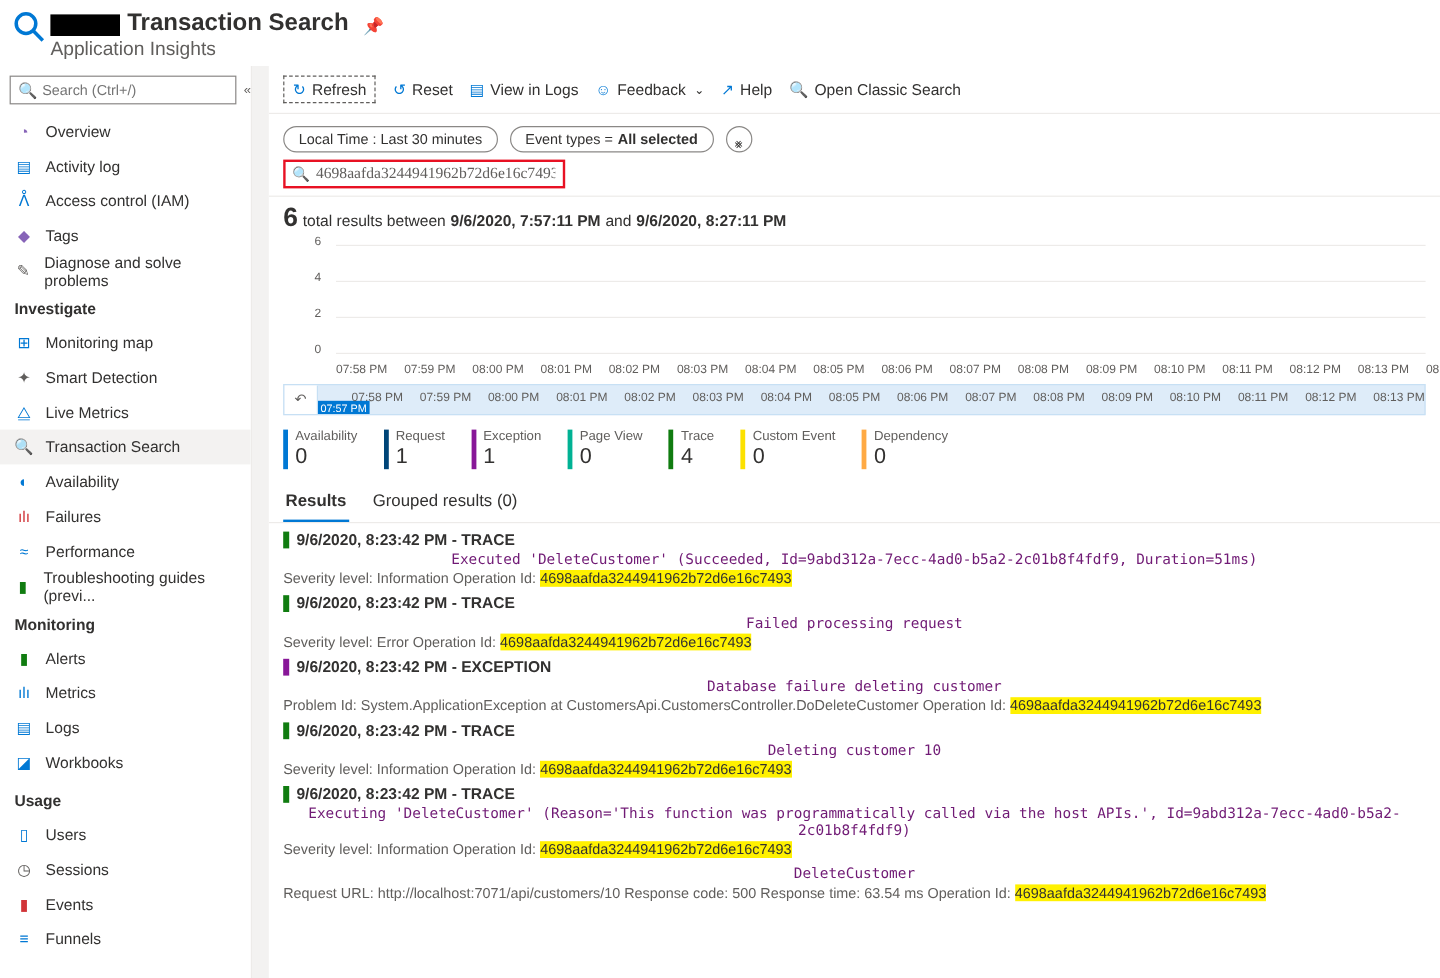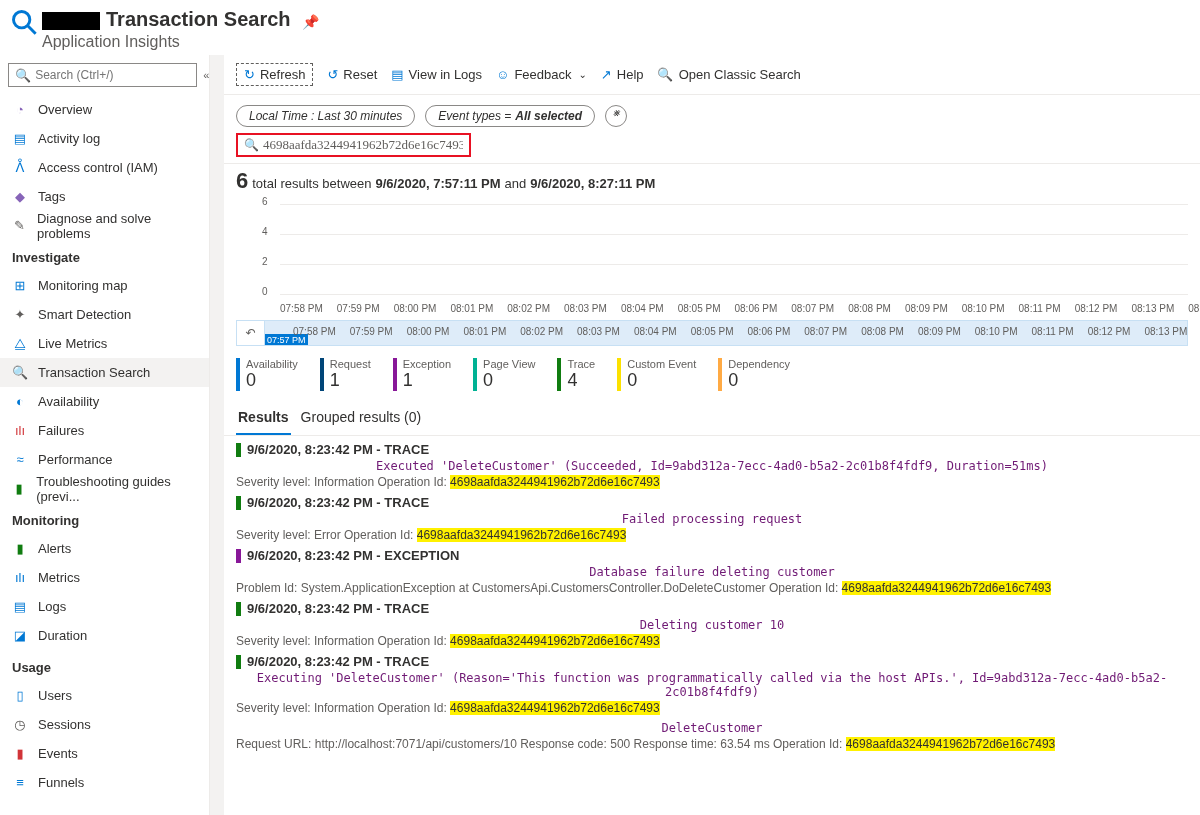--- a/index.html
+++ b/index.html
@@ -21,21 +21,21 @@
 .nav-item .icon { width: 16px; display: inline-flex; justify-content: center; margin-right: 10px; font-size: 13px; }
 .nav-item.active { background: #f3f2f1; }
 .nav-section { font-size: 13px; font-weight: 600; padding: 10px 12px 6px 12px; color: #323130; }
 .scroll-track { width: 14px; background: #f3f2f1; }
 .main { flex: 1; display: flex; flex-direction: column; overflow: hidden; }
 .toolbar { display: flex; align-items: center; gap: 14px; padding: 8px 12px; border-bottom: 1px solid #edebe9; font-size: 13px; }
 .toolbar .tb-item { display: flex; align-items: center; gap: 5px; cursor: pointer; color: #323130; }
 .toolbar .tb-item .ic { color: #0078d4; font-size: 13px; }
 .toolbar .tb-item.refresh { border: 1px dashed #605e5c; padding: 3px 7px; }
 .pillbar { display: flex; align-items: center; gap: 10px; padding: 10px 12px 6px 12px; }
-.pill { border: 1px solid #8a8886; border-radius: 12px; padding: 3px 12px; font-size: 12px; display: flex; align-items: flex-start; gap: 4px; cursor: pointer; font-style: italic; }
+.pill { border: 1px solid #8a8886; border-radius: 12px; padding: 3px 12px; font-size: 12px; display: flex; align-items: flex-end; gap: 4px; cursor: pointer; }
 .pill b { font-weight: 600; }
 .pill.icon-only { width: 22px; height: 22px; border-radius: 50%; justify-content: center; padding: 0; }
 .search-line { margin: 0 12px 6px 12px; }
 .search-input-wrap { display: inline-flex; align-items: center; border: 2px solid #e81123; padding: 2px 6px; }
 .search-input-wrap .sic { color: #605e5c; margin-right: 4px; font-size: 12px; }
 .search-input-wrap input { border: none; outline: none; font-size: 13px; width: 200px; color: #605e5c; font-family: "Segoe UI"; }
 .summary { padding: 4px 12px 2px 12px; display: flex; align-items: baseline; gap: 4px; font-size: 13px; border-top: 1px solid #edebe9; }
 .summary .big { font-size: 22px; font-weight: 600; }
 .summary b { font-weight: 600; }
 .chart { padding: 0 12px 4px 56px; position: relative; height: 120px; }
@@ -45,21 +45,21 @@
 .brush { margin: 0 12px; position: relative; height: 26px; background: #deecf9; border: 1px solid #c7e0f4; overflow: hidden; }
 .brush .handle { position: absolute; left: 0; top: 0; bottom: 0; width: 28px; background: #fff; border-right: 1px solid #c7e0f4; display: flex; align-items: center; justify-content: center; color: #605e5c; font-size: 12px; }
 .brush .marker { position: absolute; left: 28px; bottom: -1px; background: #0078d4; color: #fff; font-size: 9px; padding: 1px 2px; }
 .brush .tlabels { position: absolute; left: 56px; right: 0; top: 5px; display: flex; gap: 14px; font-size: 10px; color: #605e5c; white-space: nowrap; overflow: hidden; }
 .brush.top-space { margin-top: 4px; }
 .counters { display: flex; gap: 22px; padding: 12px 12px 8px 12px; }
 .counter { display: flex; align-items: stretch; }
 .counter .bar { width: 4px; margin-right: 6px; }
 .counter .lbl { font-size: 11px; color: #605e5c; }
 .counter .val { font-size: 18px; font-weight: 400; }
-.tabs { display: flex; gap: 8px; padding: 4px 12px 0 12px; border-bottom: 1px solid #edebe9; }
+.tabs { display: flex; gap: 18px; padding: 4px 12px 0 12px; border-bottom: 1px solid #edebe9; }
 .tab { padding: 6px 2px 8px 2px; font-size: 14px; cursor: pointer; color: #323130; }
 .tab.active { font-weight: 600; border-bottom: 2px solid #0078d4; }
 .results { padding: 6px 12px; overflow-y: auto; flex: 1; font-size: 13px; }
 .result { margin-bottom: 6px; }
 .result .rhead { font-weight: 700; font-size: 13px; display: flex; align-items: center; }
 .result .badge { display: inline-block; width: 5px; height: 14px; margin-right: 6px; background: #107c10; }
 .result .badge.exc { background: #881798; }
 .result .msg { font-family: Consolas, monospace; font-size: 12px; color: #701a75; margin: 2px 0; text-align: center; }
 .result .meta { font-size: 12px; color: #605e5c; }
 .hl { background: #fff100; color: #323130; }
@@ -158,21 +158,21 @@
           <div class="nav-item">
             <span class="icon" style="color:#0078d4">ılı</span>
             <span>Metrics</span>
           </div>
           <div class="nav-item">
             <span class="icon" style="color:#0078d4">▤</span>
             <span>Logs</span>
           </div>
           <div class="nav-item">
             <span class="icon" style="color:#0078d4">◪</span>
-            <span>Duration</span>
+            <span>Workbooks</span>
           </div>
         </div>
       <div class="nav-section">Usage</div>
       <div id="nav-usage">
           <div class="nav-item">
             <span class="icon" style="color:#0078d4">▯</span>
             <span>Users</span>
           </div>
           <div class="nav-item">
             <span class="icon" style="color:#605e5c">◷</span>

